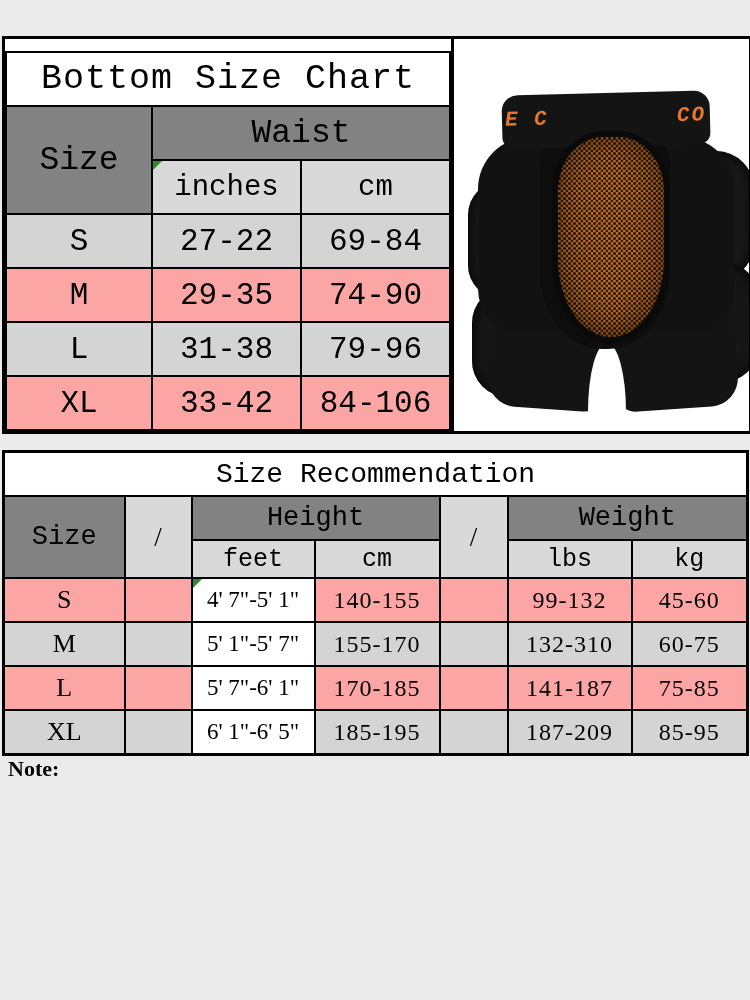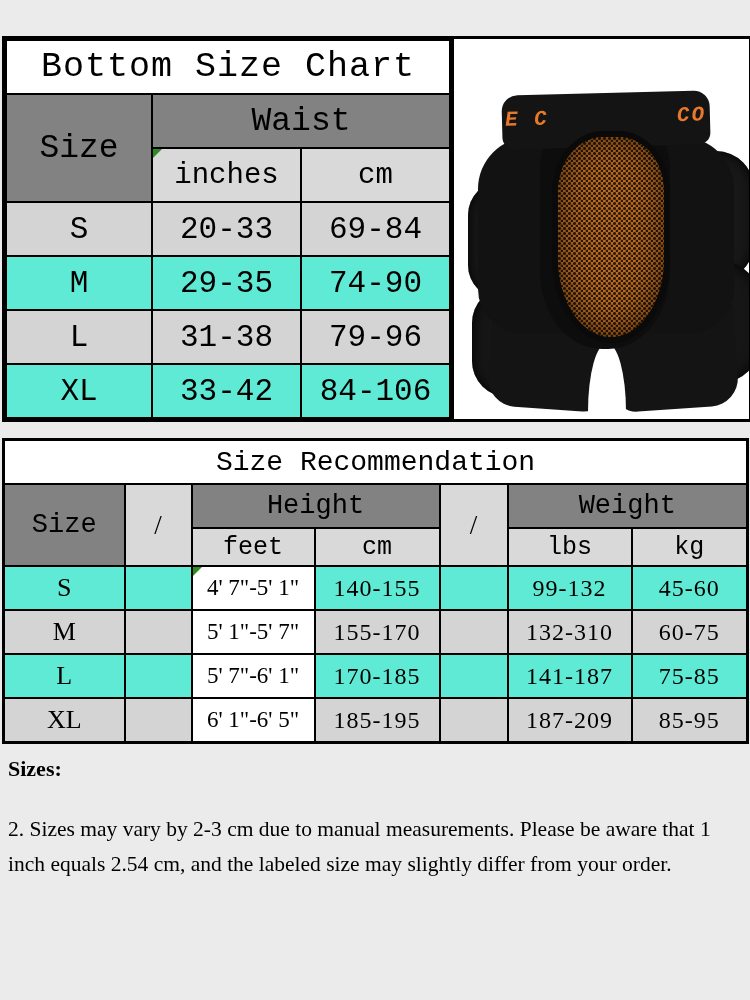--- a/index.html
+++ b/index.html
@@ -5,21 +5,21 @@
   html,body{margin:0;padding:0;}
   body{
     width:750px;height:1000px;
     background:#ebebeb;
     position:relative;
     overflow:hidden;
     font-family:"Liberation Serif",serif;
     color:#000;
   }
   
-  table{border-collapse:collapse;table-layout:fixed;background:#5eead4;}
+  table{border-collapse:collapse;table-layout:fixed;background:#fca5a5;margin-top:12px;}
   td{border:2px solid #000;text-align:center;vertical-align:middle;padding:0;overflow:hidden;}
   .mono{font-family:"Liberation Mono","DejaVu Sans Mono",monospace;}
   .serif{font-family:"Liberation Serif",serif;}
   .dark{background:#828282;}
   .light{background:#d9d9d9;}
   .gray-row{background:#d4d4d4;}
   .rel{position:relative;}
   .green-tri{
     position:absolute;top:0;left:0;width:0;height:0;
     border-left:9px solid #2e8b22;border-bottom:9px solid transparent;
@@ -113,21 +113,21 @@
     <tr>
       <td rowspan="2" class="dark t1-head">Size</td>
       <td colspan="2" class="dark t1-head">Waist</td>
     </tr>
     <tr>
       <td class="light t1-unit rel"><span class="green-tri"></span><span>inches</span></td>
       <td class="light t1-unit">cm</td>
     </tr>
     <tr class="gray-row">
       <td class="t1-data">S</td>
-      <td class="t1-data">20-33</td>
+      <td class="t1-data">27-22</td>
       <td class="t1-data">69-84</td>
     </tr>
     <tr>
       <td class="t1-data">M</td>
       <td class="t1-data">29-35</td>
       <td class="t1-data">74-90</td>
     </tr>
     <tr class="gray-row">
       <td class="t1-data">L</td>
       <td class="t1-data">31-38</td>
@@ -222,15 +222,14 @@
     <td class="t2-data t2-feet serif">6' 1"-6' 5"</td>
     <td class="t2-data t2-range serif">185-195</td>
     <td class="t2-data"></td>
     <td class="t2-data t2-range serif">187-209</td>
     <td class="t2-data t2-range serif">85-95</td>
   </tr>
 </tbody>
   </table>
 
 <div id="note-section">
-  <p id="note-label">Sizes:</p>
-  <p class="note-item">2. Sizes may vary by 2-3 cm due to manual measurements. Please be aware that 1 inch equals 2.54 cm, and the labeled size may slightly differ from your order.</p>
+  <p id="note-label">Note:</p>
 </div>
 
 </body></html>

